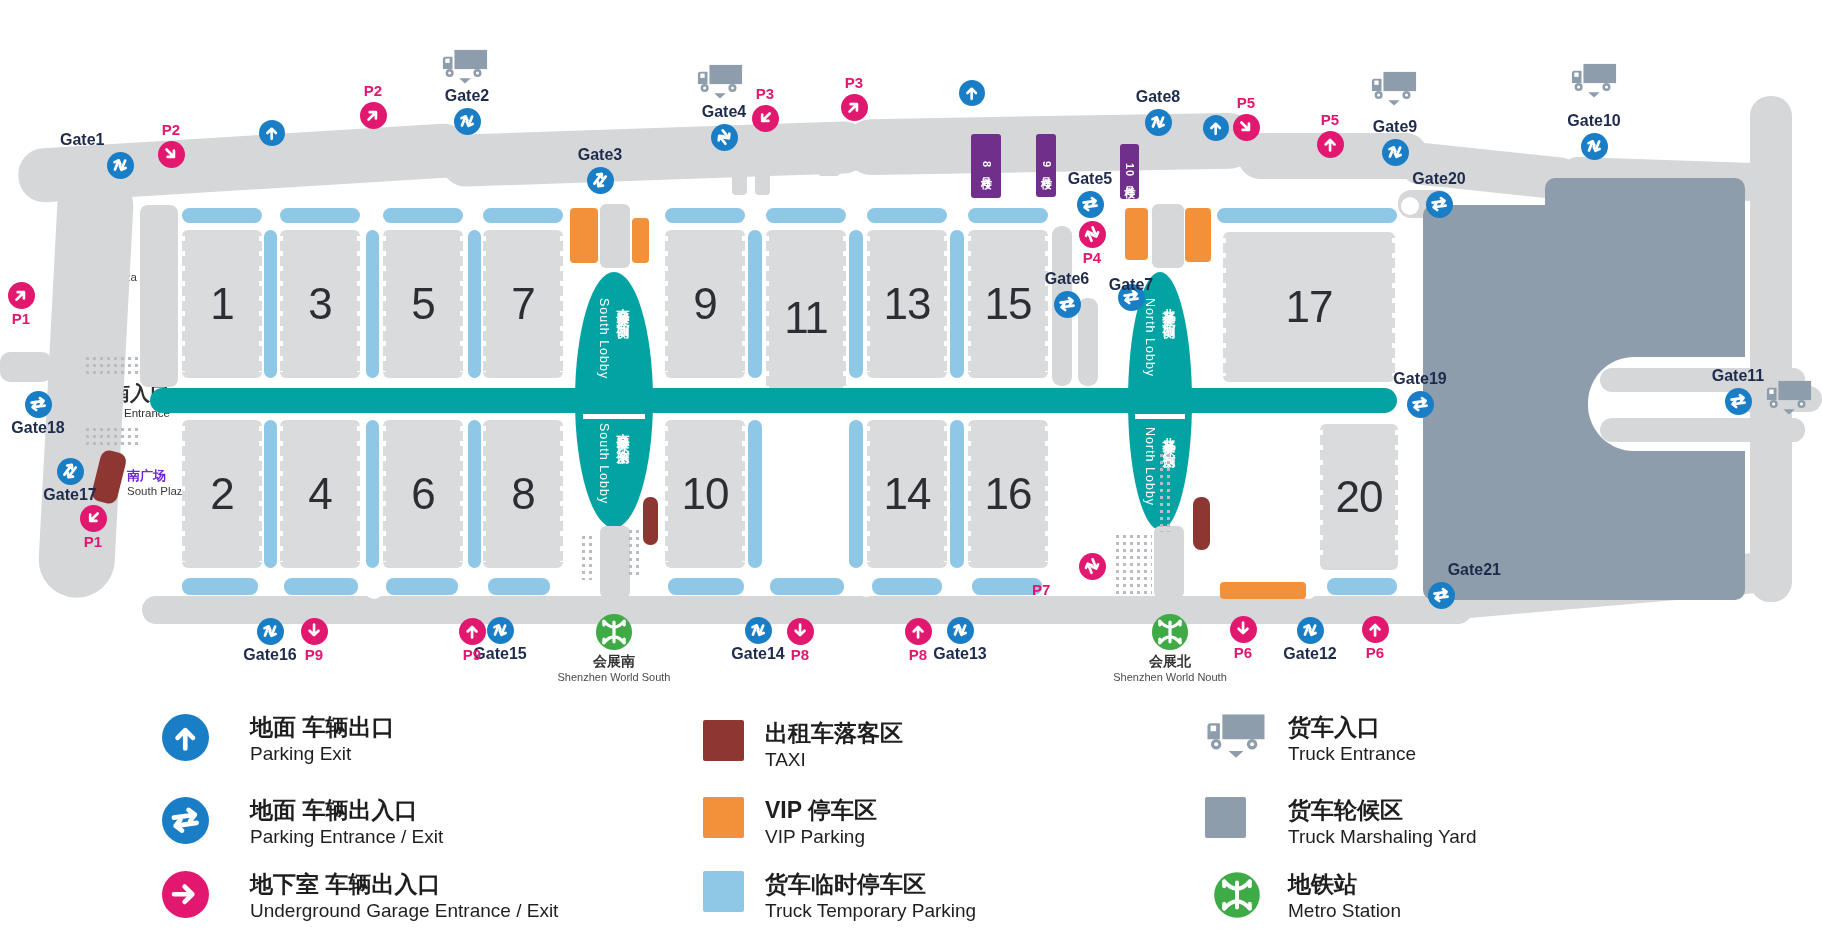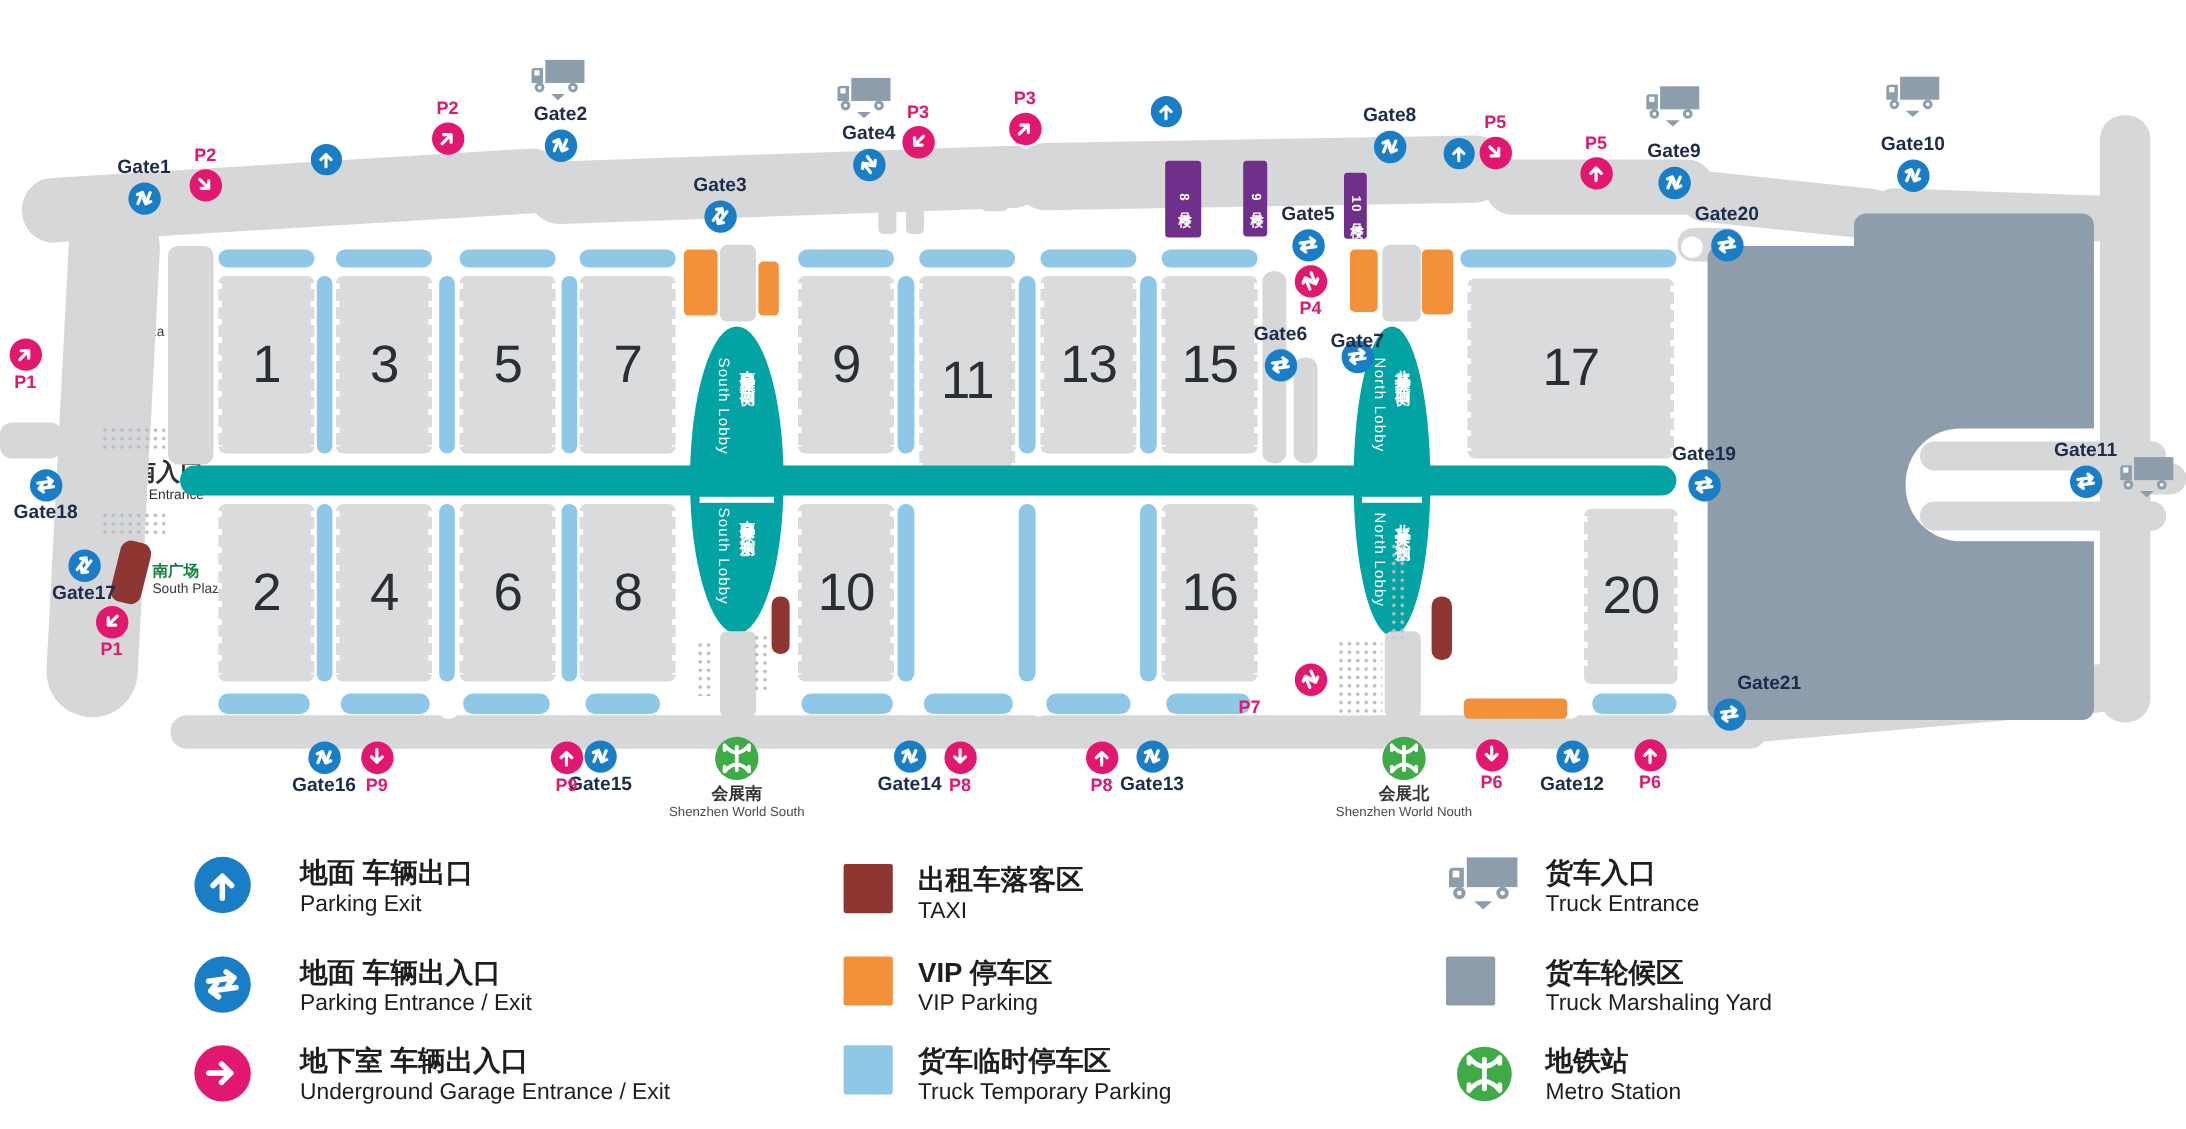--- a/index.html
+++ b/index.html
@@ -21,21 +21,21 @@
   .v-en{writing-mode:vertical-rl;color:#fff;font-size:12.5px;letter-spacing:1px;}
   .v-zh{writing-mode:vertical-rl;color:#fff;font-size:13px;font-weight:700;letter-spacing:2px;}
   .building{background:var(--purple);border-radius:3px;display:flex;align-items:center;justify-content:center;}
   .building span{writing-mode:vertical-rl;color:#fff;font-size:11px;font-weight:700;letter-spacing:1px;}
   .circle{border-radius:50%;display:flex;align-items:center;justify-content:center;}
   .circle svg{width:82%;height:82%;}
   .gate-label{color:#1e2b4d;font-weight:700;font-size:16px;white-space:nowrap;}
   .p-label{color:var(--pink);font-weight:700;font-size:15px;white-space:nowrap;}
   .metro-zh{color:#333;font-size:14px;font-weight:700;white-space:nowrap;}
   .metro-en{color:#4a4a4a;font-size:11px;white-space:nowrap;}
-  .zh-sm{color:#15803d;font-size:13px;font-weight:700;white-space:nowrap;}
+  .zh-sm{color:#6d28d9;font-size:13px;font-weight:700;white-space:nowrap;}
   .en-sm{color:#3a3a3a;font-size:11.5px;white-space:nowrap;}
   .entr-zh{color:#2f2f2f;font-size:20px;font-weight:700;white-space:nowrap;}
   .entr-en{color:#2f2f2f;font-size:11.5px;white-space:nowrap;}
   .legend-zh{color:#1e1e1e;font-size:23px;font-weight:700;white-space:nowrap;}
   .legend-en{color:#1e1e1e;font-size:19px;white-space:nowrap;}
   .redblock{background:var(--red);}
 </style>
 </head>
 <body>
 
@@ -184,20 +184,23 @@
     </div>
     <div class="abs hall" style="left: 383px; top: 420px; width: 80px; height: 148px;">
       <span class="hall-num">6</span>
     </div>
     <div class="abs hall" style="left: 483px; top: 420px; width: 80px; height: 148px;">
       <span class="hall-num">8</span>
     </div>
     <div class="abs hall" style="left: 665px; top: 420px; width: 80px; height: 148px;">
       <span class="hall-num">10</span>
     </div>
+    <div class="abs hall" style="left: 867px; top: 420px; width: 80px; height: 148px;">
+      <span class="hall-num">14</span>
+    </div>
     <div class="abs hall" style="left: 968px; top: 420px; width: 80px; height: 148px;">
       <span class="hall-num">16</span>
     </div>
     <div class="abs hall" style="left: 1320px; top: 424px; width: 78px; height: 146px;">
       <span class="hall-num">20</span>
     </div>
     <div class="abs " style="left: 570px; top: 208px; width: 28px; height: 55px; background: rgb(242, 145, 58); border-radius: 4px;"></div>
     <div class="abs " style="left: 632px; top: 218px; width: 17px; height: 45px; background: rgb(242, 145, 58); border-radius: 4px;"></div>
     <div class="abs " style="left: 1125px; top: 208px; width: 23px; height: 52px; background: rgb(242, 145, 58); border-radius: 4px;"></div>
     <div class="abs " style="left: 1185px; top: 208px; width: 26px; height: 54px; background: rgb(242, 145, 58); border-radius: 4px;"></div>
@@ -220,21 +223,21 @@
     <div class="abs circle" style="left: 106.5px; top: 151.5px; width: 27px; height: 27px; background: rgb(26, 126, 198);">
       <span style="display: flex; width: 100%; height: 100%; align-items: center; justify-content: center;">
         <svg viewBox="0 0 24 24" fill="none" stroke="#fff" stroke-width="2.9" stroke-linecap="round" stroke-linejoin="round">
           <g transform="rotate(22 12 12)">
             <path d="M8.7 18.6V7.8M5.2 11.3 8.7 7.8l3.5 3.5"></path>
             <path d="M15.3 5.4v10.8M18.8 12.7 15.3 16.2l-3.5-3.5"></path>
           </g>
         </svg>
       </span>
     </div>
-    <div class="abs " style="left: 60px; top: 131px; width: 120px; text-align: center;"><span class="gate-label">Gate1</span></div>
+    <div class="abs " style="left: 60px; top: 131px; width: 120px; "><span class="gate-label">Gate1</span></div>
     <div class="abs circle" style="left: 453.5px; top: 107.5px; width: 27px; height: 27px; background: rgb(26, 126, 198);">
       <span style="display: flex; width: 100%; height: 100%; align-items: center; justify-content: center;">
         <svg viewBox="0 0 24 24" fill="none" stroke="#fff" stroke-width="2.9" stroke-linecap="round" stroke-linejoin="round">
           <g transform="rotate(22 12 12)">
             <path d="M8.7 18.6V7.8M5.2 11.3 8.7 7.8l3.5 3.5"></path>
             <path d="M15.3 5.4v10.8M18.8 12.7 15.3 16.2l-3.5-3.5"></path>
           </g>
         </svg>
       </span>
     </div>

